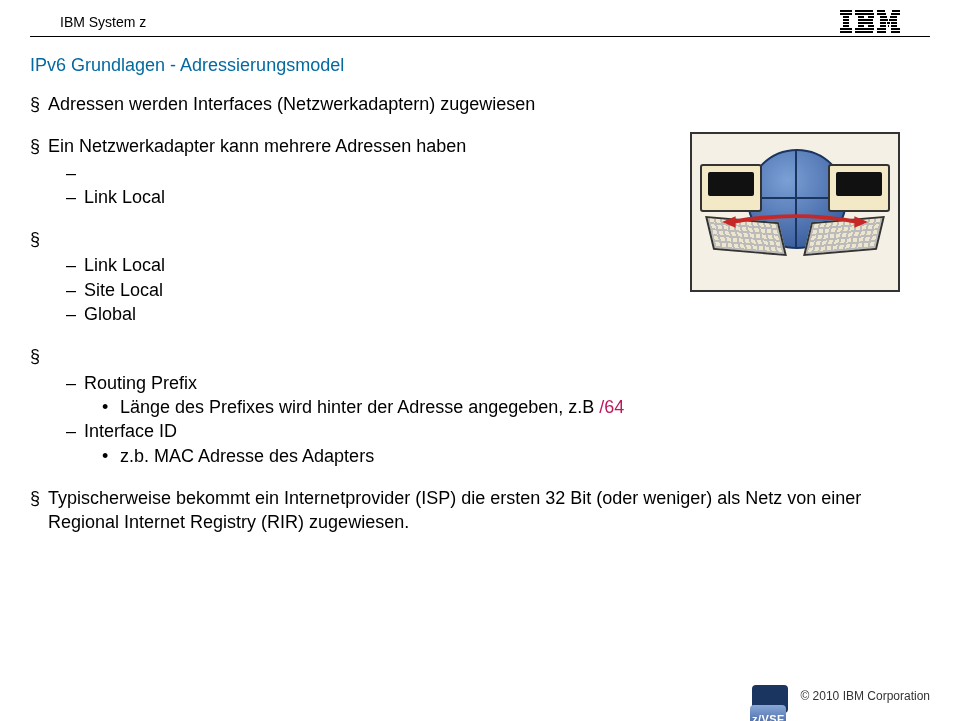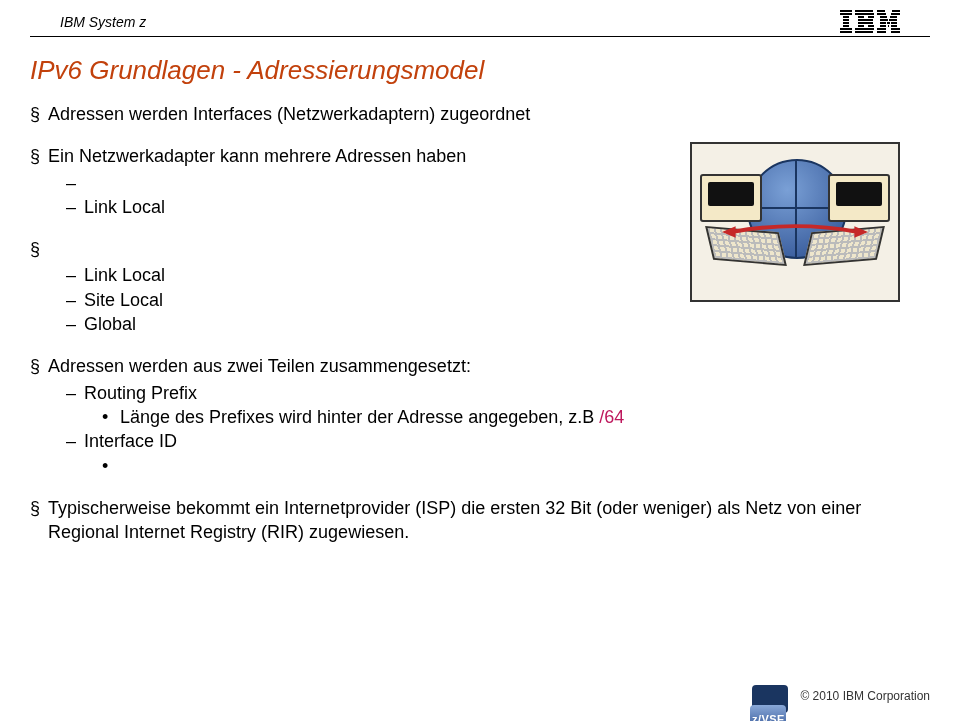--- a/index.html
+++ b/index.html
@@ -11,35 +11,33 @@
     position: relative;
     overflow: hidden;
   }
   .header {
     display: flex;
     justify-content: space-between;
     align-items: center;
     padding: 10px 30px 2px 30px;
     border-bottom: 1px solid #000;
     margin: 0 30px;
-    font-style: italic;
   }
   .header-left {
     font-size: 14px;
     color: #000;
   }
   .ibm-logo {
     width: 60px;
     height: 24px;
   }
   .title {
-    color: #c2410c;
-    font-size: 26px;
+    color: #0369a1;
+    font-size: 18px;
     padding: 18px 0 16px 30px;
-    font-style: italic;
   }
   .content {
     padding: 0 60px 0 30px;
     font-size: 18px;
     color: #000;
     line-height: 1.35;
   }
   .top-block {
     display: flex;
     align-items: flex-start;
@@ -220,21 +218,21 @@
 
 <div class="title">IPv6 Grundlagen - Adressierungsmodel</div>
 
 <div class="content">
   <div class="top-block">
     <div class="text-col">
 
       <div class="section">
         <div class="bullet">
           <span class="mark">§</span>
-          <span>Adressen werden Interfaces (Netzwerkadaptern) zugeordnet</span>
+          <span>Adressen werden Interfaces (Netzwerkadaptern) zugewiesen</span>
         </div>
       </div>
 
       <div class="section">
         <div class="bullet">
           <span class="mark">§</span>
           <span>Ein Netzwerkadapter kann mehrere Adressen haben</span>
         </div>
         <div class="dash">
             <span class="mark">–</span>
@@ -277,38 +275,38 @@
           <polygon points="0,10 14,4 14,16" fill="#c62828"></polygon>
           <polygon points="150,10 136,4 136,16" fill="#c62828"></polygon>
         </svg>
       </div>
     </div>
   </div>
 
   <div class="section">
     <div class="bullet">
       <span class="mark">§</span>
-      <span>Adressen werden aus zwei Teilen zusammengesetzt:</span>
     </div>
     <div class="dash">
         <span class="mark">–</span>
         <span>Routing Prefix</span>
       </div>
     <div class="dot">
         <span class="mark">•</span>
       <span>
         <span>Länge des Prefixes wird hinter der Adresse angegeben, z.B </span><span class="blue">/64</span>
       </span>
     </div>
     <div class="dash">
         <span class="mark">–</span>
         <span>Interface ID</span>
       </div>
     <div class="dot">
         <span class="mark">•</span>
+        <span>z.b. MAC Adresse des Adapters</span>
       </div>
   </div>
 
   <div class="section">
     <div class="bullet">
       <span class="mark">§</span>
       <span>Typischerweise bekommt ein Internetprovider (ISP) die ersten 32 Bit (oder weniger) als Netz von einer Regional Internet Registry (RIR) zugewiesen.</span>
     </div>
   </div>
 

